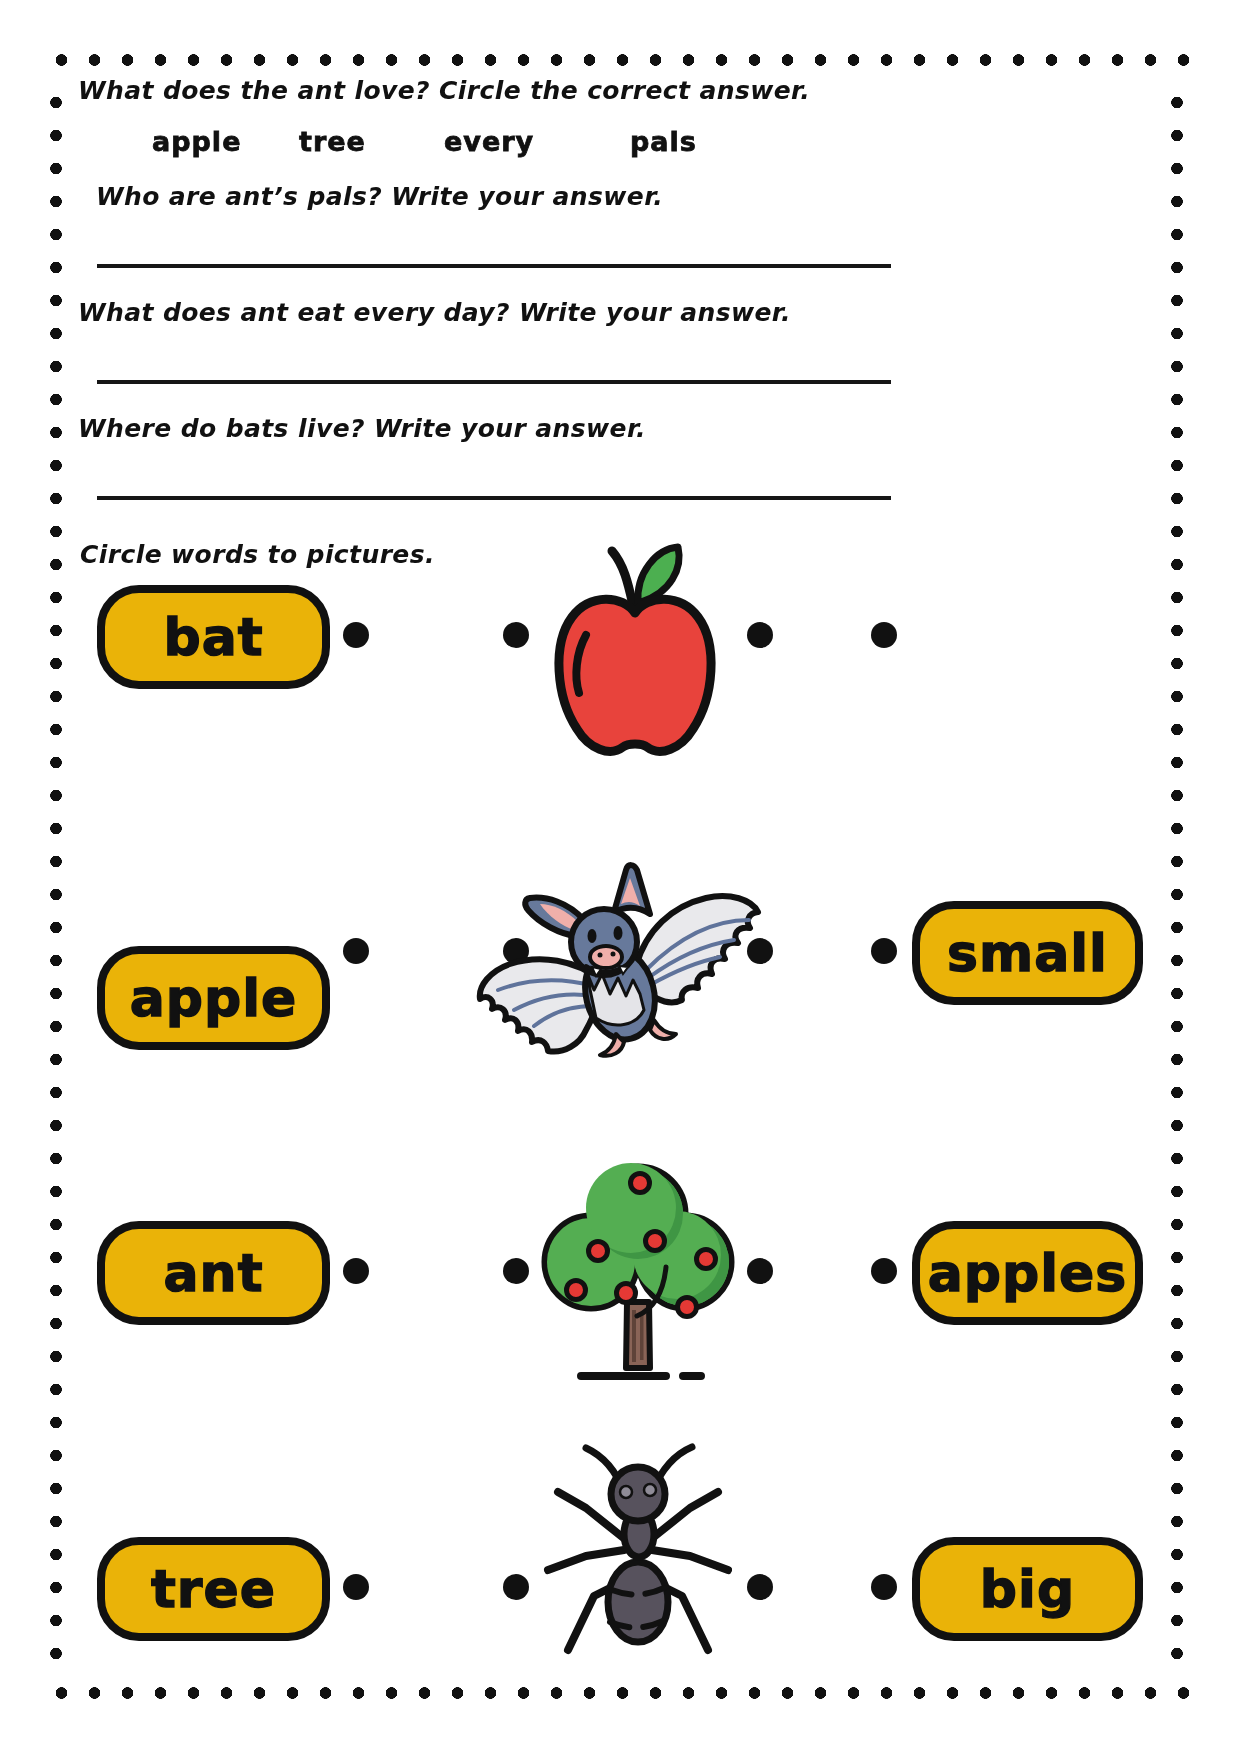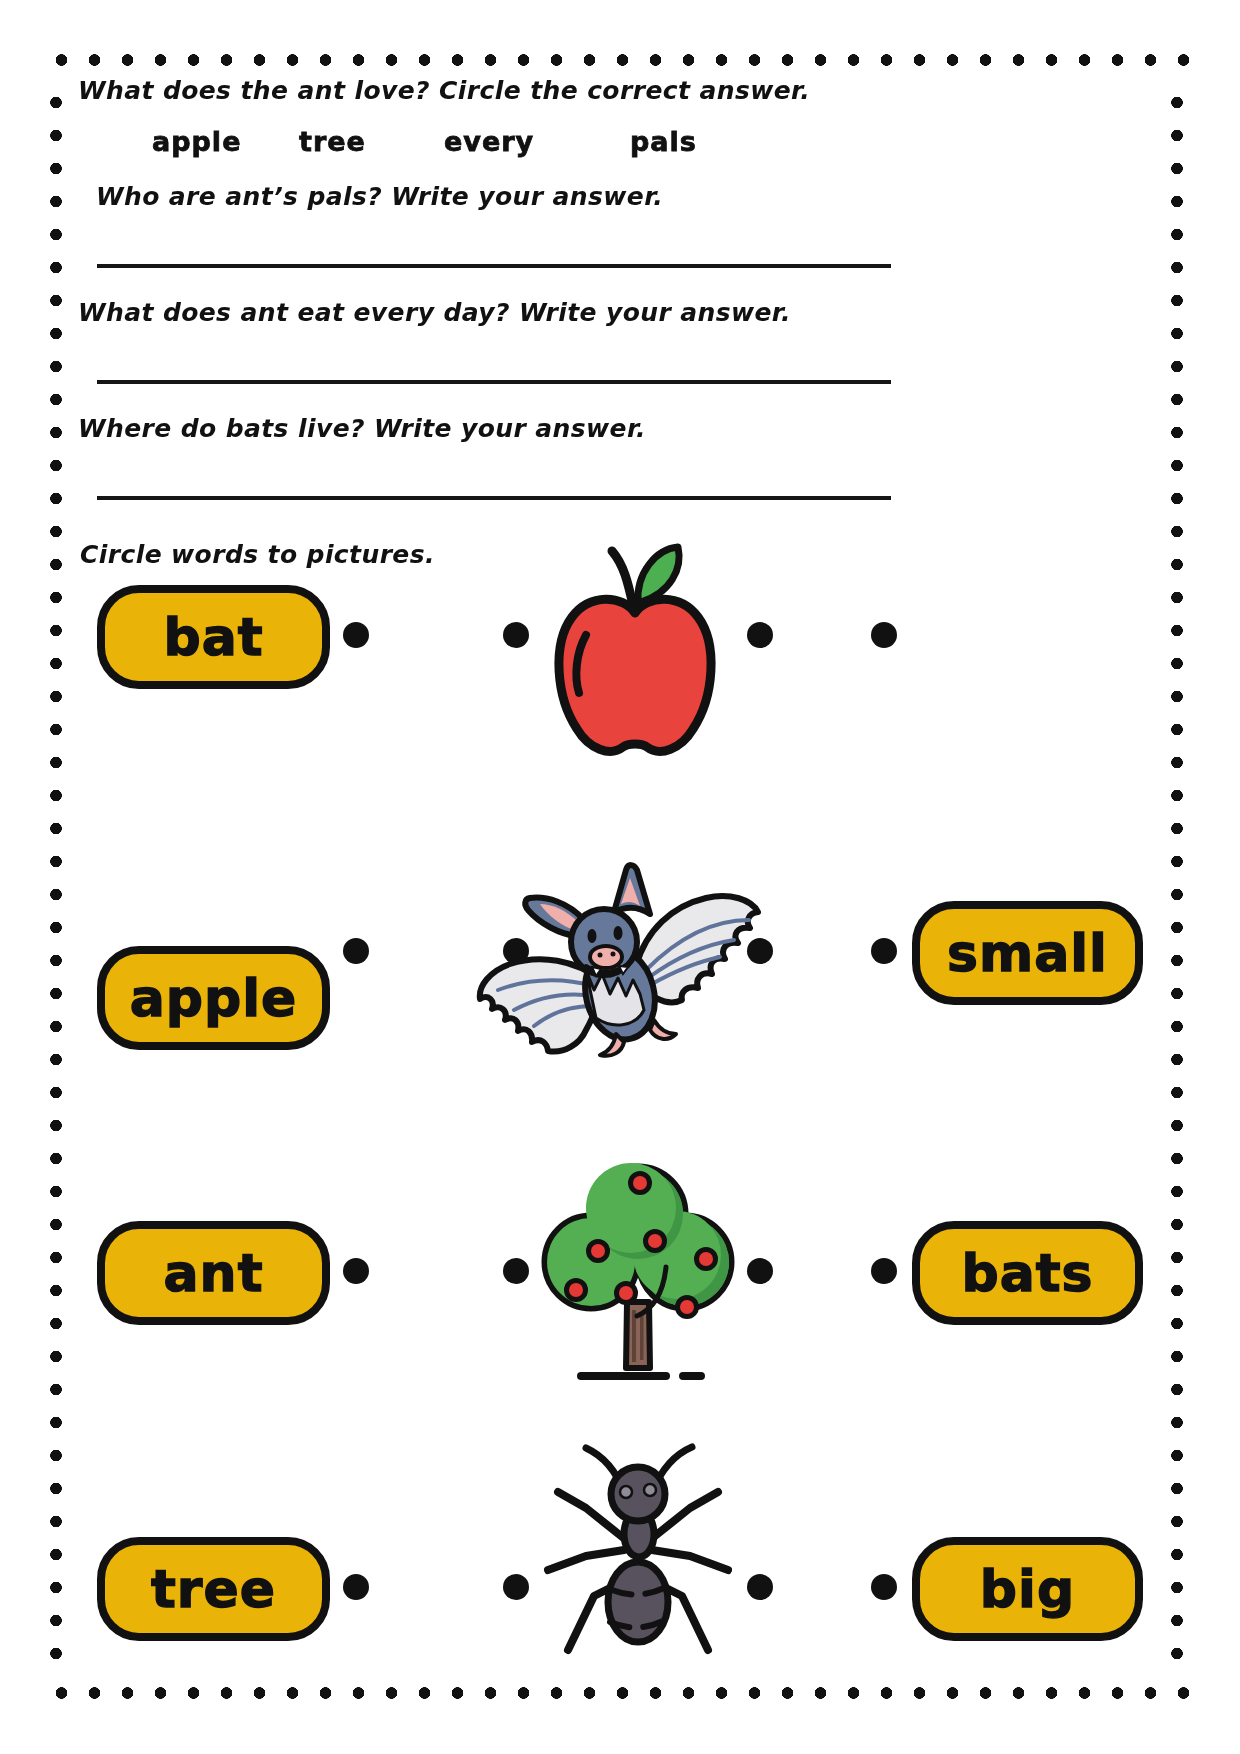--- a/index.html
+++ b/index.html
@@ -147,21 +147,21 @@
         <circle cx="173" cy="107" r="9.5"></circle>
       <circle cx="43" cy="138" r="9.5"></circle>
         <circle cx="93" cy="141" r="9.5"></circle>
       <circle cx="154" cy="155" r="9.5"></circle>
     </g>
   </svg>
 
   <div class="dot" style="left:747px;top:1258px;"></div>
   <div class="dot" style="left:871px;top:1258px;"></div>
   <div class="word-box wb-right" style="top:1221px;">
-    <span>bats</span>
+    <span>apples</span>
   </div>
 
   <div class="word-box wb-left" style="top:1537px;">
     <span>tree</span>
   </div>
   <div class="dot" style="left:343px;top:1574px;"></div>
   <div class="dot" style="left:503px;top:1574px;"></div>
 
   <svg class="pic" style="left:542px;top:1442px;" width="190" height="220" viewBox="0 0 190 220">
     <g fill="none" stroke="#111" stroke-width="7" stroke-linecap="round" stroke-linejoin="round">

